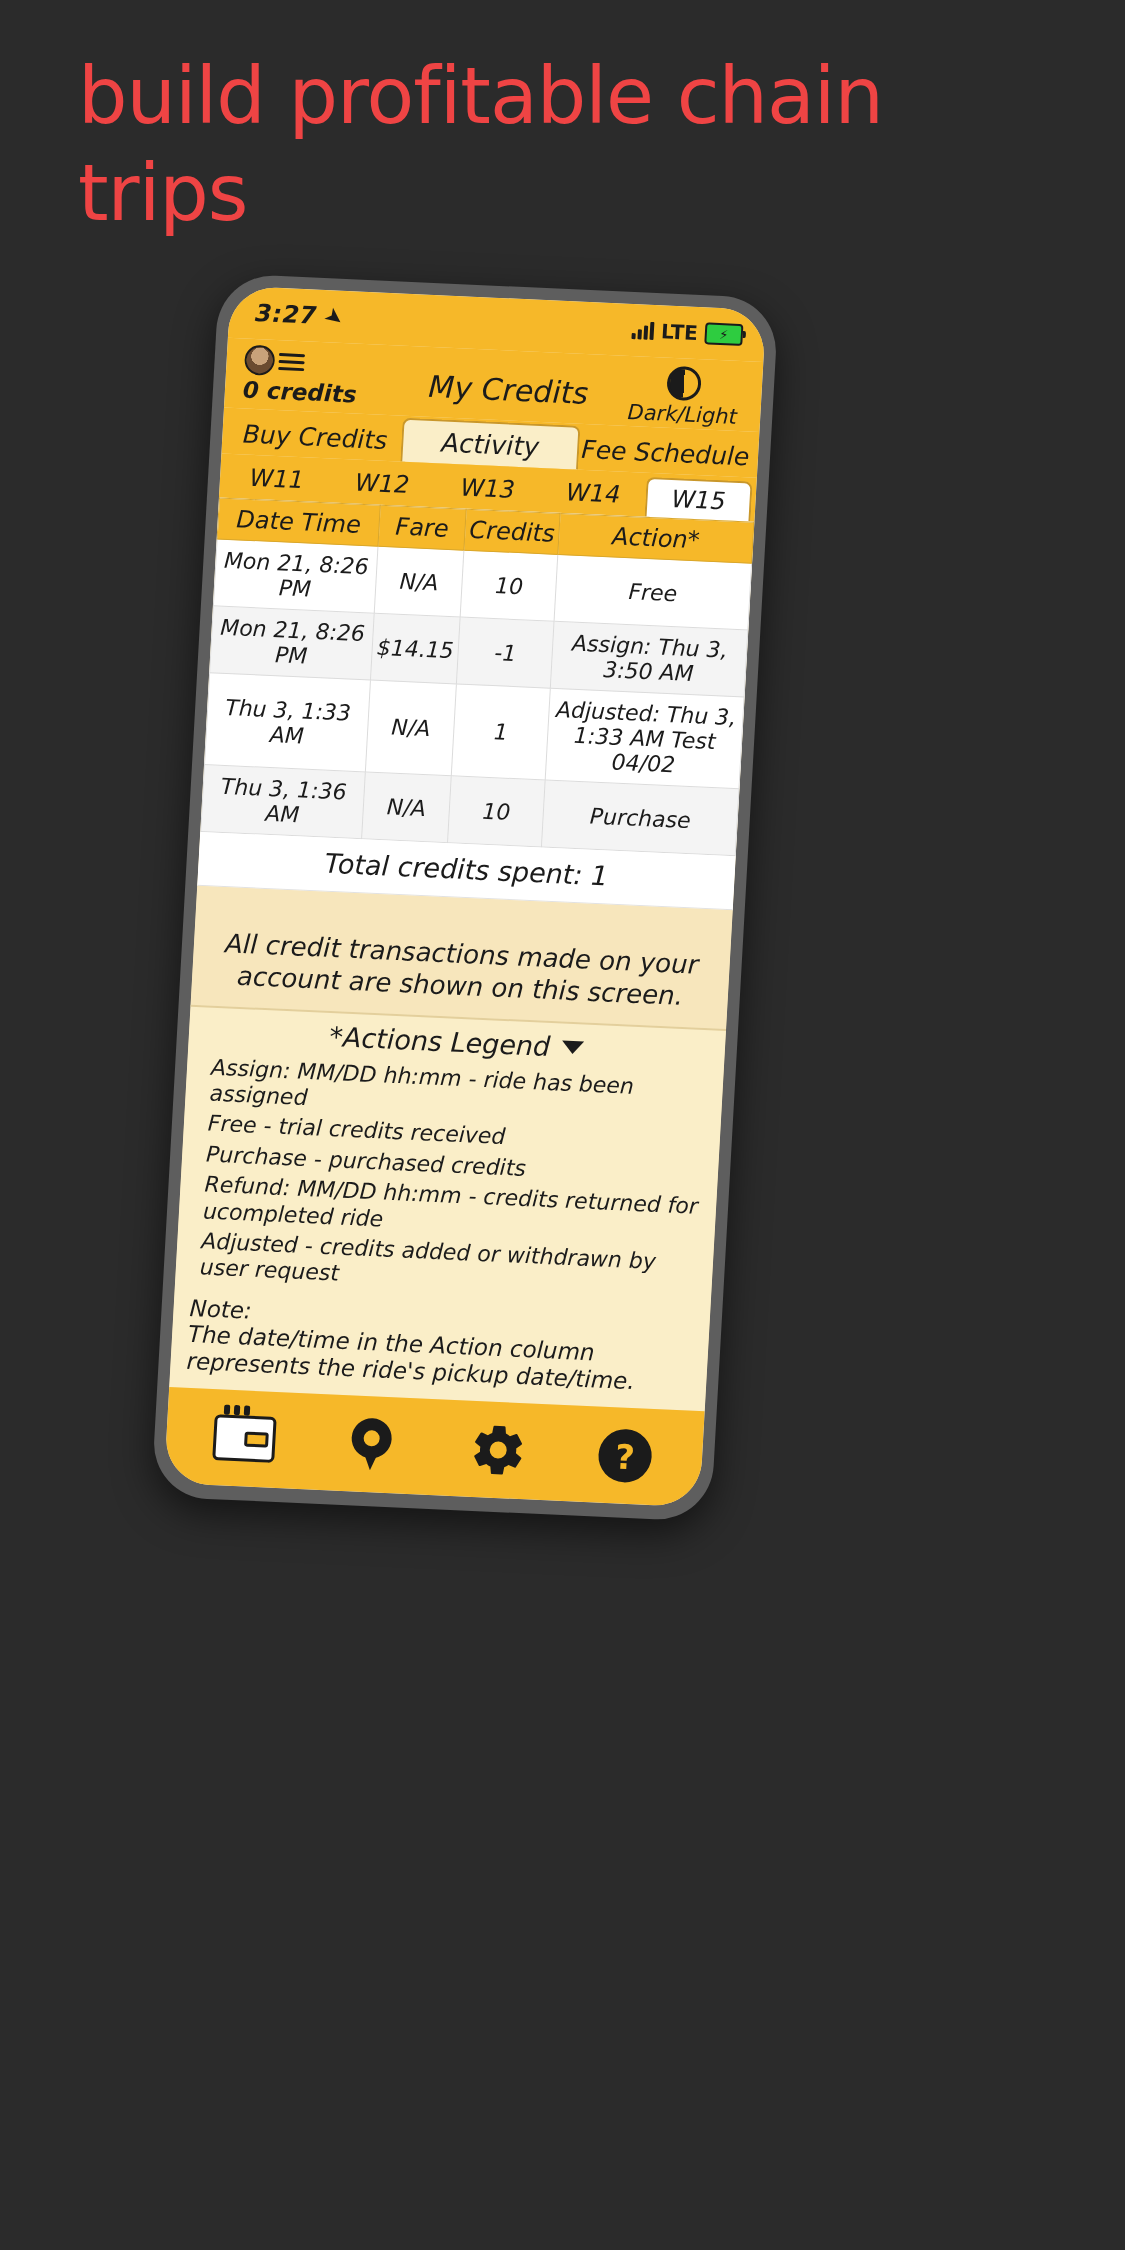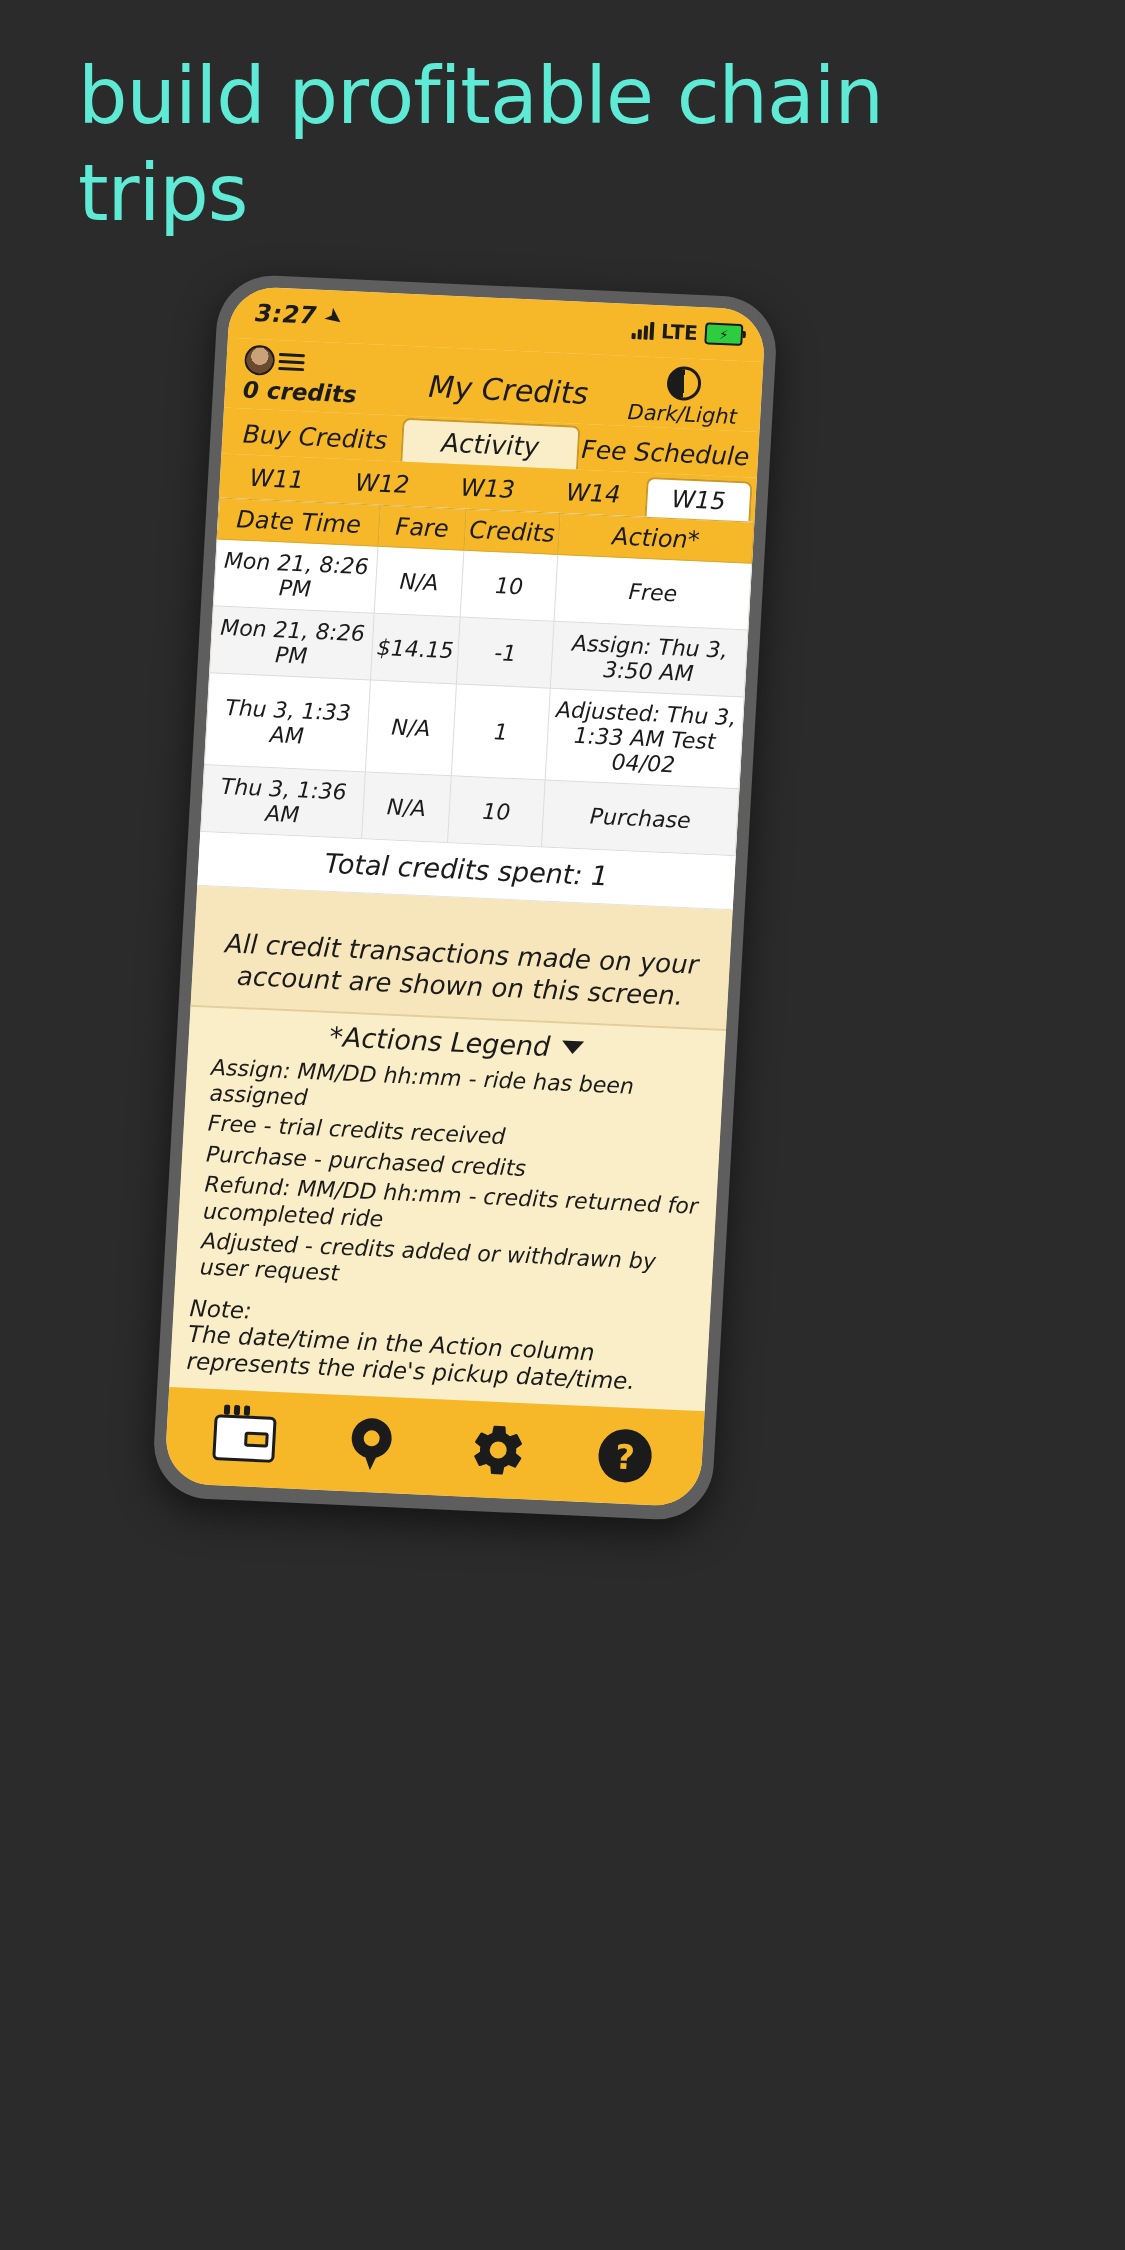--- a/index.html
+++ b/index.html
@@ -14,21 +14,21 @@
     overflow: hidden;
     font-family: "DejaVu Sans", sans-serif;
   }
 
   
   .headline {
     position: absolute;
     left: 78px;
     top: 48px;
     width: 900px;
-    color: #5eead4;
+    color: #ef4444;
     font-family: "DejaVu Sans", sans-serif;
     font-size: 78px;
     line-height: 1.24;
     font-weight: 400;
     letter-spacing: -1px;
   }
 
   
   .phone-wrap {
     position: absolute;

